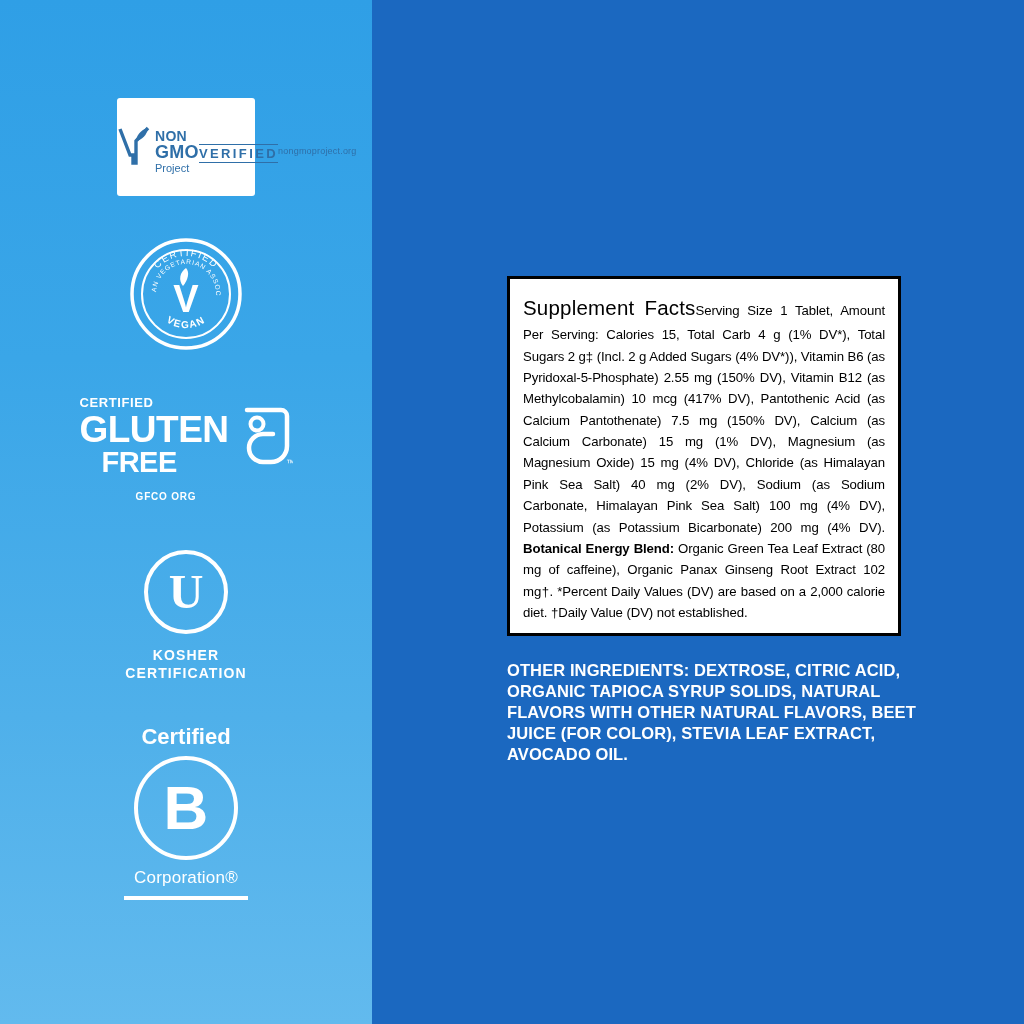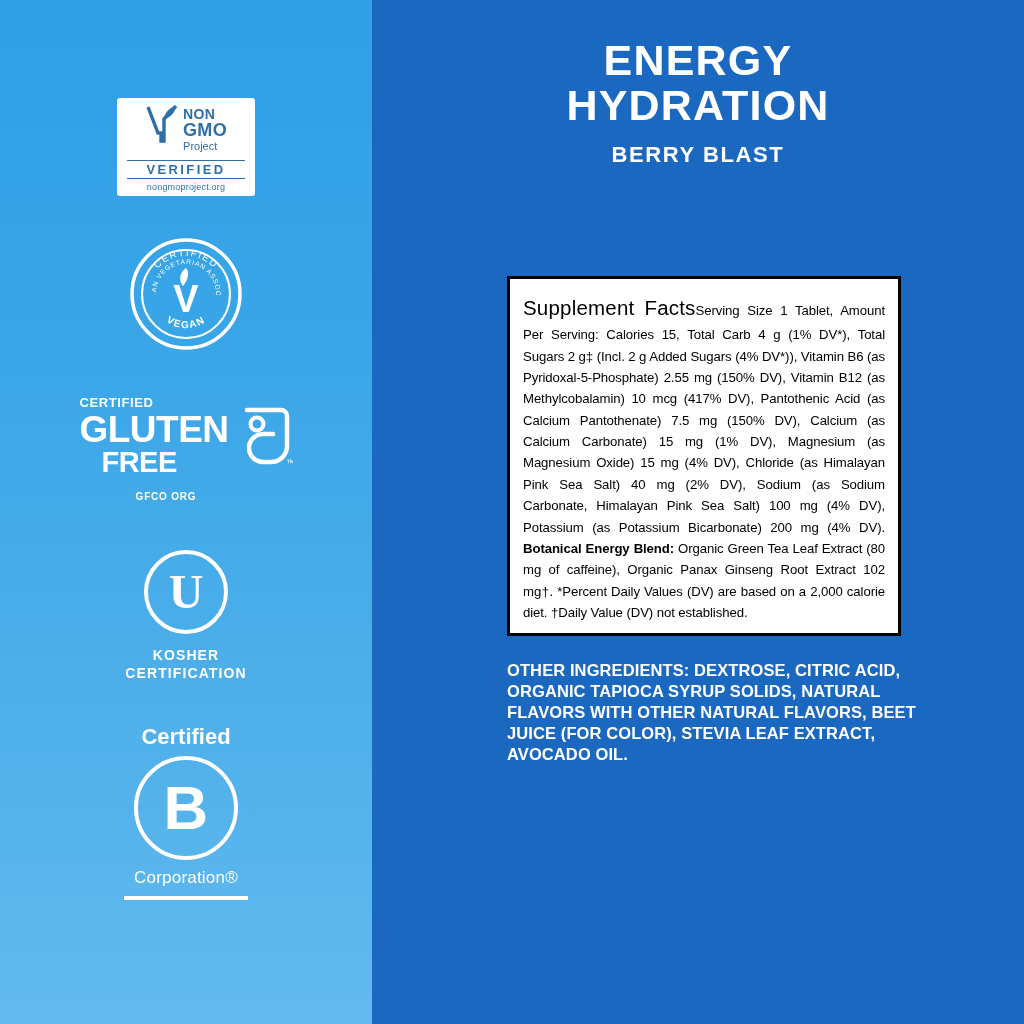--- a/index.html
+++ b/index.html
@@ -44,21 +44,21 @@
     justify-content: center;
   }
 
   
   .nongmo {
     width: 138px;
     height: 98px;
     background: #ffffff;
     border-radius: 3px;
     display: flex;
-    flex-direction: column;
+    flex-direction: row;
     align-items: center;
     justify-content: flex-start;
     padding-top: 5px;
     box-sizing: border-box;
     color: #2f6fa8;
   }
   .nongmo-top {
     display: flex;
     align-items: flex-start;
     gap: 4px;
@@ -405,25 +405,20 @@
           <span class="bcorp-b">B</span>
         </div>
         <div class="bcorp-corp">Corporation®</div>
         <div class="bcorp-rule"></div>
       </div>
 
     </div>
   </div>
 
   <div class="right-panel">
-    <div class="title-block">
-      <div class="title-1">ENERGY</div>
-      <div class="title-2">HYDRATION</div>
-      <div class="subtitle">BERRY BLAST</div>
-    </div>
 
     <div class="facts-box">
       <div class="facts-body">
         <span class="facts-heading">Supplement  Facts</span><span>Serving Size 1 Tablet,</span> <span>Amount Per Serving: Calories 15, Total Carb 4 g (1% DV*), Total Sugars 2 g‡ (Incl. 2 g Added Sugars (4% DV*)), Vitamin B6 (as Pyridoxal-5-Phosphate) 2.55 mg (150% DV), Vitamin B12 (as Methylcobalamin) 10 mcg (417% DV), Pantothenic Acid (as Calcium Pantothenate) 7.5 mg (150% DV), Calcium (as Calcium Carbonate) 15 mg (1% DV), Magnesium (as Magnesium Oxide) 15 mg (4% DV), Chloride (as Himalayan Pink Sea Salt) 40 mg (2% DV), Sodium (as Sodium Carbonate, Himalayan Pink Sea Salt) 100 mg (4% DV), Potassium (as Potassium Bicarbonate) 200 mg (4% DV). </span><span class="facts-sub">Botanical Energy Blend:</span><span> Organic Green Tea Leaf Extract (80 mg of caffeine), Organic Panax Ginseng Root Extract 102 mg†. *Percent Daily Values (DV) are based on a 2,000 calorie diet. †Daily Value (DV) not established.</span>
       </div>
     </div>
 
     <div class="other-ing">
       <span class="lead">OTHER INGREDIENTS:</span><span> DEXTROSE, CITRIC ACID, ORGANIC TAPIOCA SYRUP SOLIDS, NATURAL FLAVORS WITH OTHER NATURAL FLAVORS, BEET JUICE (FOR COLOR), STEVIA LEAF EXTRACT, AVOCADO OIL.</span>
     </div>

